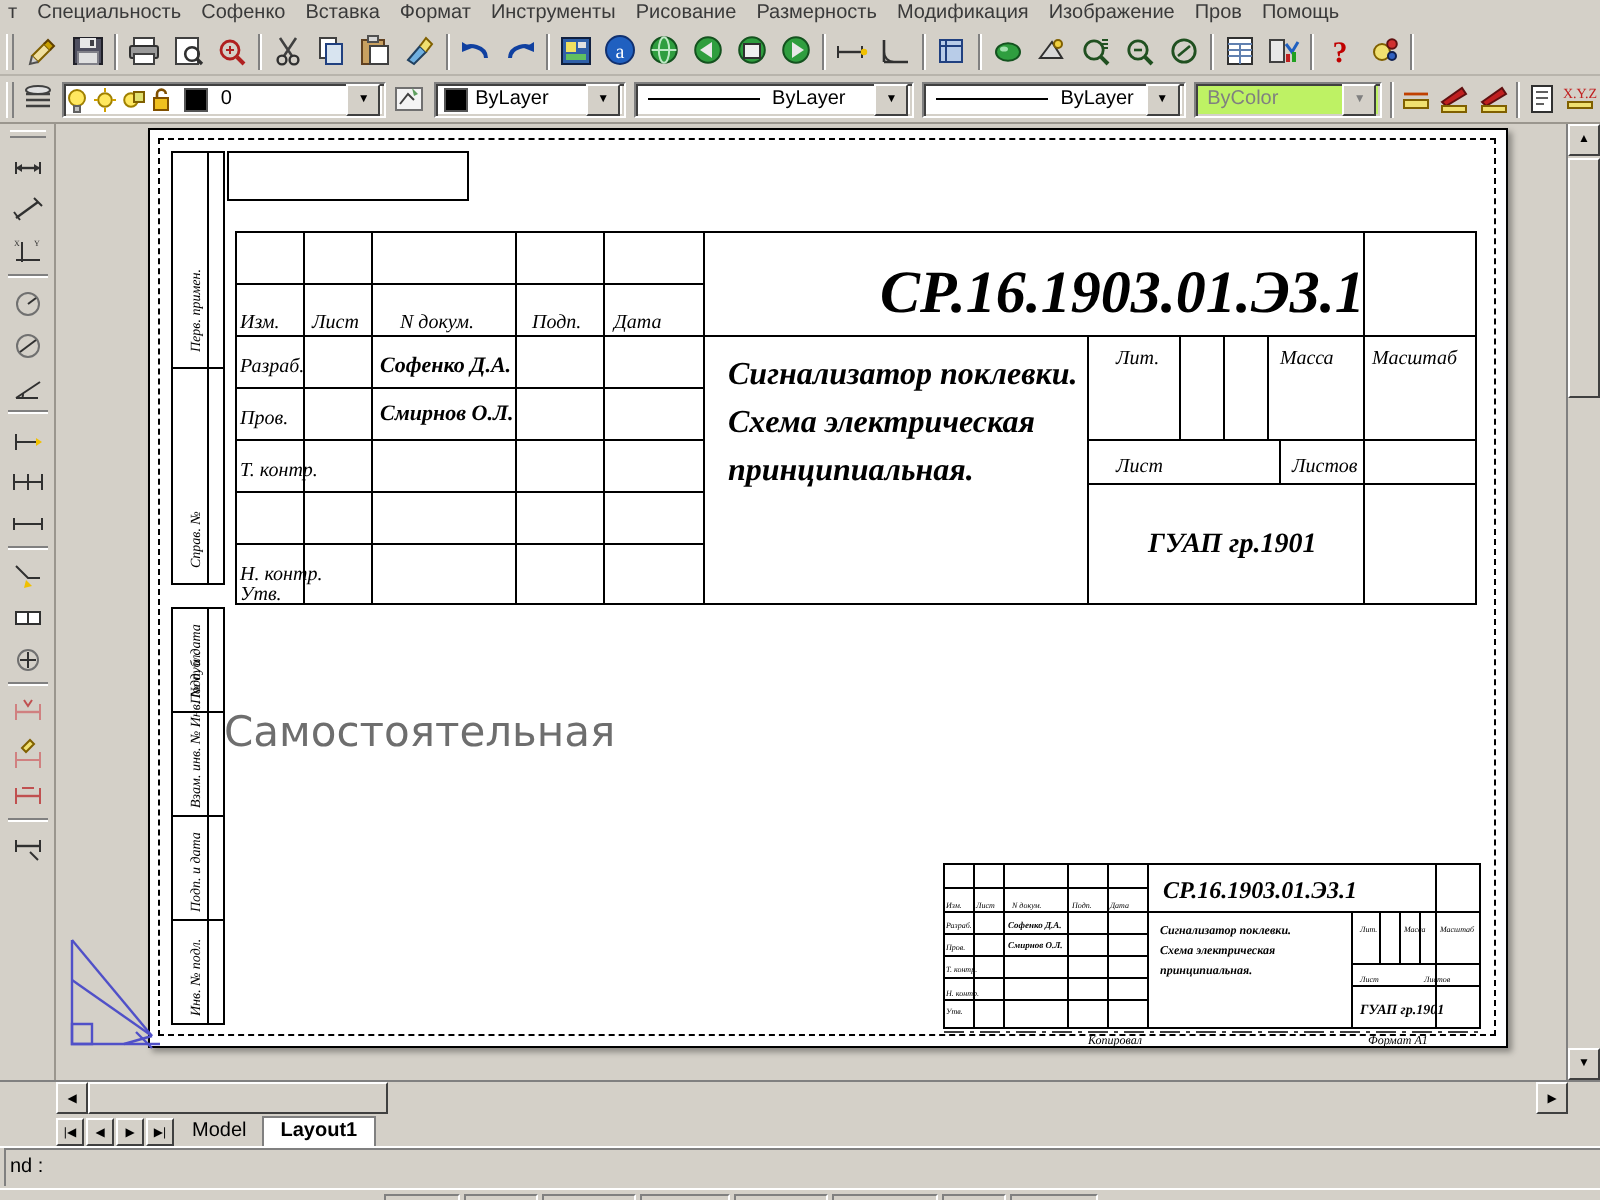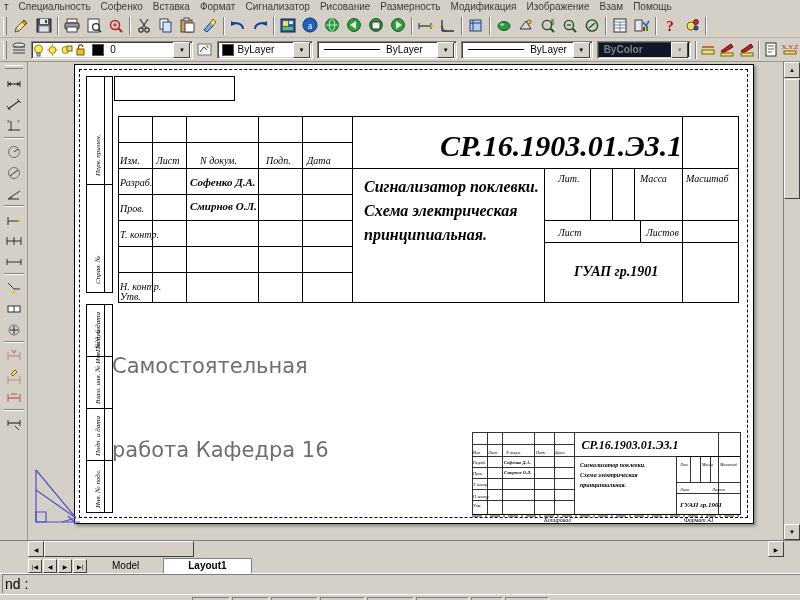--- a/index.html
+++ b/index.html
@@ -38,21 +38,21 @@
     border-left:1px solid #fff;border-right:1px solid #808080;}
 
   
   .combo{
     height:18px;background:#fff;border:1px solid #808080;
     border-right-color:#fff;border-bottom-color:#fff;
     box-shadow:inset 1px 1px 0 #404040, inset -1px -1px 0 #d4d0c8;
     display:flex;align-items:center;box-sizing:border-box;position:relative;
     font-size:10px;margin:0 2px;
   }
-  .combo.dis{background:#0f172a;color:#808080;font-weight:bold;}
+  .combo.dis{background:#bef264;color:#808080;}
   .combo .drop{
     width:15px;height:14px;margin-left:auto;margin-right:2px;background:#d4d0c8;
     border:1px solid #fff;border-right-color:#404040;border-bottom-color:#404040;
     display:flex;align-items:center;justify-content:center;font-size:6px;
   }
   .combo .drop.dis{color:#808080;}
   .swatch{width:10px;height:10px;background:#000;margin:0 4px 0 4px;border:1px solid #555;}
   .lineprev{width:56px;height:1px;background:#000;margin:0 6px;}
 
   
@@ -94,26 +94,26 @@
     border:1px solid #fff;border-right-color:#404040;border-bottom-color:#404040;box-sizing:border-box;}
   .hscrollrow{height:16px;display:flex;background:#d4d0c8;border-top:1px solid #808080;}
   .hthumb{height:16px;width:150px;background:#d4d0c8;
     border:1px solid #fff;border-right-color:#404040;border-bottom-color:#404040;box-sizing:border-box;}
 
   
   .tabrow{height:16px;background:#d4d0c8;display:flex;align-items:flex-end;padding-left:28px;}
   .navbtn{width:14px;height:14px;background:#d4d0c8;border:1px solid #fff;
     border-right-color:#404040;border-bottom-color:#404040;box-sizing:border-box;
     display:flex;align-items:center;justify-content:center;font-size:6px;margin-right:1px;}
-  .tab{font-size:10px;padding:0 24px;line-height:14px;position:relative;}
+  .tab{font-size:10px;padding:0 8px;line-height:14px;position:relative;}
   .tab.active{font-weight:bold;background:#fff;border:1px solid #808080;border-bottom:none;}
 
   
   .cmdline{height:20px;background:#d4d0c8;border-top:1px solid #fff;
-    font-size:14px;color:#000;padding-left:2px;line-height:20px;overflow:hidden;}
+    font-size:10px;color:#000;padding-left:2px;line-height:20px;overflow:hidden;}
   .cmdinner{border:1px solid #808080;border-right:0;border-bottom:0;height:18px;
     background:#d4d0c8;line-height:18px;padding-left:2px;}
   .statusbar{height:18px;background:#d4d0c8;border-top:1px solid #fff;
     display:flex;align-items:center;font-size:10px;}
   .coords{width:190px;padding-left:2px;overflow:hidden;white-space:nowrap;}
   .sfield{
     height:15px;line-height:15px;padding:0 4px;margin-right:2px;
     border:1px solid #808080;border-right-color:#fff;border-bottom-color:#fff;
     box-sizing:border-box;font-size:10px;letter-spacing:.3px;
   }
@@ -128,26 +128,26 @@
 </style>
 </head>
 <body>
 
 <div class="menubar">
   <span class="mi">т</span>
   <span class="mi">Специальность</span>
   <span class="mi">Софенко</span>
   <span class="mi">Вставка</span>
   <span class="mi">Формат</span>
-  <span class="mi">Сигнализатор</span>
+  <span class="mi">Инструменты</span>
   <span class="mi">Рисование</span>
   <span class="mi">Размерность</span>
   <span class="mi">Модификация</span>
   <span class="mi">Изображение</span>
-  <span class="mi">Взам</span>
+  <span class="mi">Пров</span>
   <span class="mi">Помощь</span>
 </div>
 
 <div class="toolbar">
   <div class="grip"></div>
 
   <div class="tb-btn">
     <svg width="18" height="17" viewBox="0 0 18 17">
         <path d="M3 11 L9 5 L12 8 L6 14 Z" fill="#f0e0a0" stroke="#806000"></path>
         <path d="M9 5 L11 3 L14 6 L12 8" fill="#c8a000" stroke="#604000"></path>
@@ -705,21 +705,20 @@
         </g>
         <g font-size="6" font-style="italic" fill="#000">
           <text x="470" y="458">Копировал</text>
           <text x="610" y="458">Формат  А1</text>
         </g>
         <path d="M398 452 h268" stroke="#000" stroke-width="0.8" stroke-dasharray="10 3 2 3" fill="none"></path>
       </svg>
 
       <div class="bigtext" style="left:38px;top:232px">
         <div>Самостоятельная</div>
-        <div>работа Кафедра 16</div>
         
         
         
         
       </div>
     </div>
 
     <svg style="position:absolute;left:-10px;top:398px;width:70px;height:75px" viewBox="0 0 70 75">
       <g stroke="#5050c8" fill="none" stroke-width="1.2">
         <path d="M18 10 L18 62 L62 62"></path>

